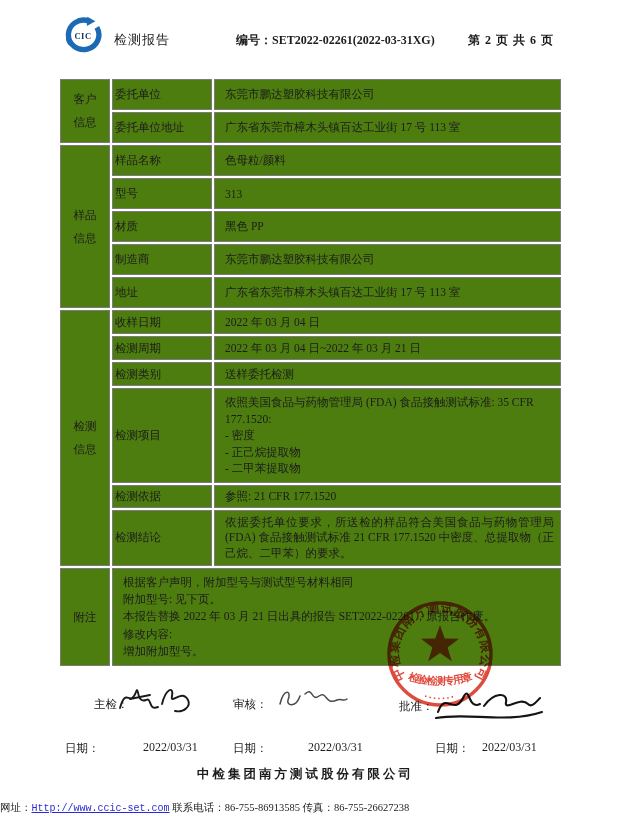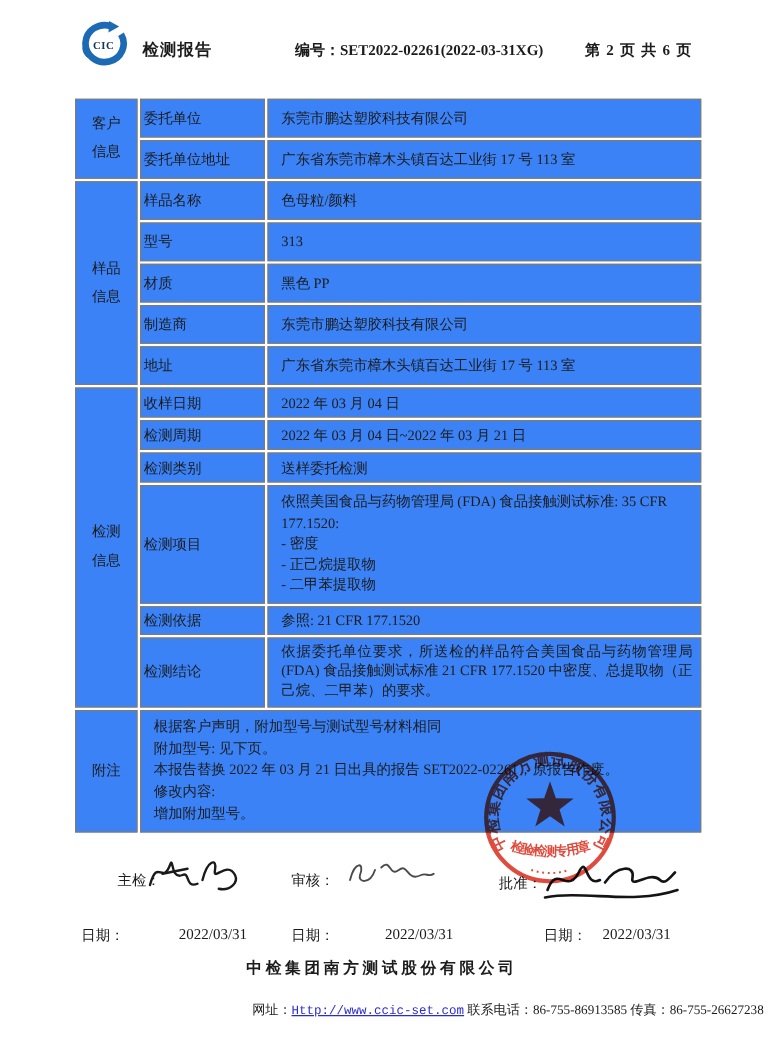--- a/index.html
+++ b/index.html
@@ -1,28 +1,28 @@
 <!DOCTYPE html>
 <html><head>
 <meta charset="utf-8">
 <style>
   * { margin:0; padding:0; box-sizing:border-box; }
   body { background:#ffffff; font-family:"Liberation Serif","DejaVu Serif",serif; color:#1c1c1c; }
   .page { position:relative; width:611px; height:840px; background:#fff; overflow:hidden; }
 
   
   .logo { position:absolute; left:62px; top:16px; width:42px; height:40px; }
-  .hdr-title { position:absolute; left:114px; top:31px; font-size:13px; font-weight:bold; letter-spacing:1px; }
+  .hdr-title { position:absolute; left:114px; top:31px; font-size:13px; font-weight:normal; letter-spacing:1px; }
   .hdr-no { position:absolute; left:236px; top:32px; font-size:12px; font-weight:bold; }
   .hdr-page { position:absolute; left:468px; top:32px; font-size:12px; font-weight:bold; letter-spacing:1px; }
 
   
   table.rpt { position:absolute; left:58px; top:77px; width:501px;
               border-collapse:separate; border-spacing:2px; table-layout:fixed; }
-  table.rpt td { border:1px solid #7b7b7b; font-size:11.5px; vertical-align:middle; background:#3b82f6; }
+  table.rpt td { border:1px solid #7b7b7b; font-size:11.5px; vertical-align:middle; background:#4d7c0f; }
   col.c1 { width:50px; } col.c2 { width:100px; } col.c3 { width:347px; }
   td.sec { text-align:center; line-height:2.0; }
   td.lbl { padding-left:2px; }
   td.val { padding-left:10px; padding-right:6px; }
   tr.r33 td { height:31px; }
   tr.r26 td { height:24px; }
   tr.items td { height:82px; }
   tr.basis td { height:23px; }
   tr.concl td { height:44px; }
   tr.notes td { height:86px; }
@@ -39,21 +39,21 @@
   .sig-label { position:absolute; font-size:11.5px; }
   .date-label { position:absolute; font-size:11.5px; }
   .date-val { position:absolute; font-size:12px; }
   .sig { position:absolute; }
   .sig path { fill:none; stroke-linecap:round; stroke-linejoin:round; }
 
   
   .ft-company { position:absolute; left:0; right:0; top:766px; text-align:center;
                 font-size:12.5px; font-weight:bold; letter-spacing:3px; }
   .ft-line2 { position:absolute; left:0; right:0; top:786px; text-align:center; font-size:10.5px; }
-  .ft-line3 { position:absolute; left:0; right:0; top:801px; text-align:right; font-size:10.5px;padding-left:20px; }
+  .ft-line3 { position:absolute; left:0; right:0; top:801px; text-align:left; font-size:10.5px; }
   .ft-link { color:#2b2bd6; text-decoration:underline; font-family:"Liberation Mono","DejaVu Sans Mono",monospace; font-size:10px; }
 </style>
 </head>
 <body>
 
 <div class="page">
 
   <svg class="logo" viewBox="0 0 44 42">
     <path d="M 36.5 12 A 16 15.5 0 1 1 28 5.2" fill="none" stroke="#1d6ab4" stroke-width="5.6"></path>
     <polygon points="26.5,0.8 35,5.5 26,10.5" fill="#1d6ab4"></polygon>

